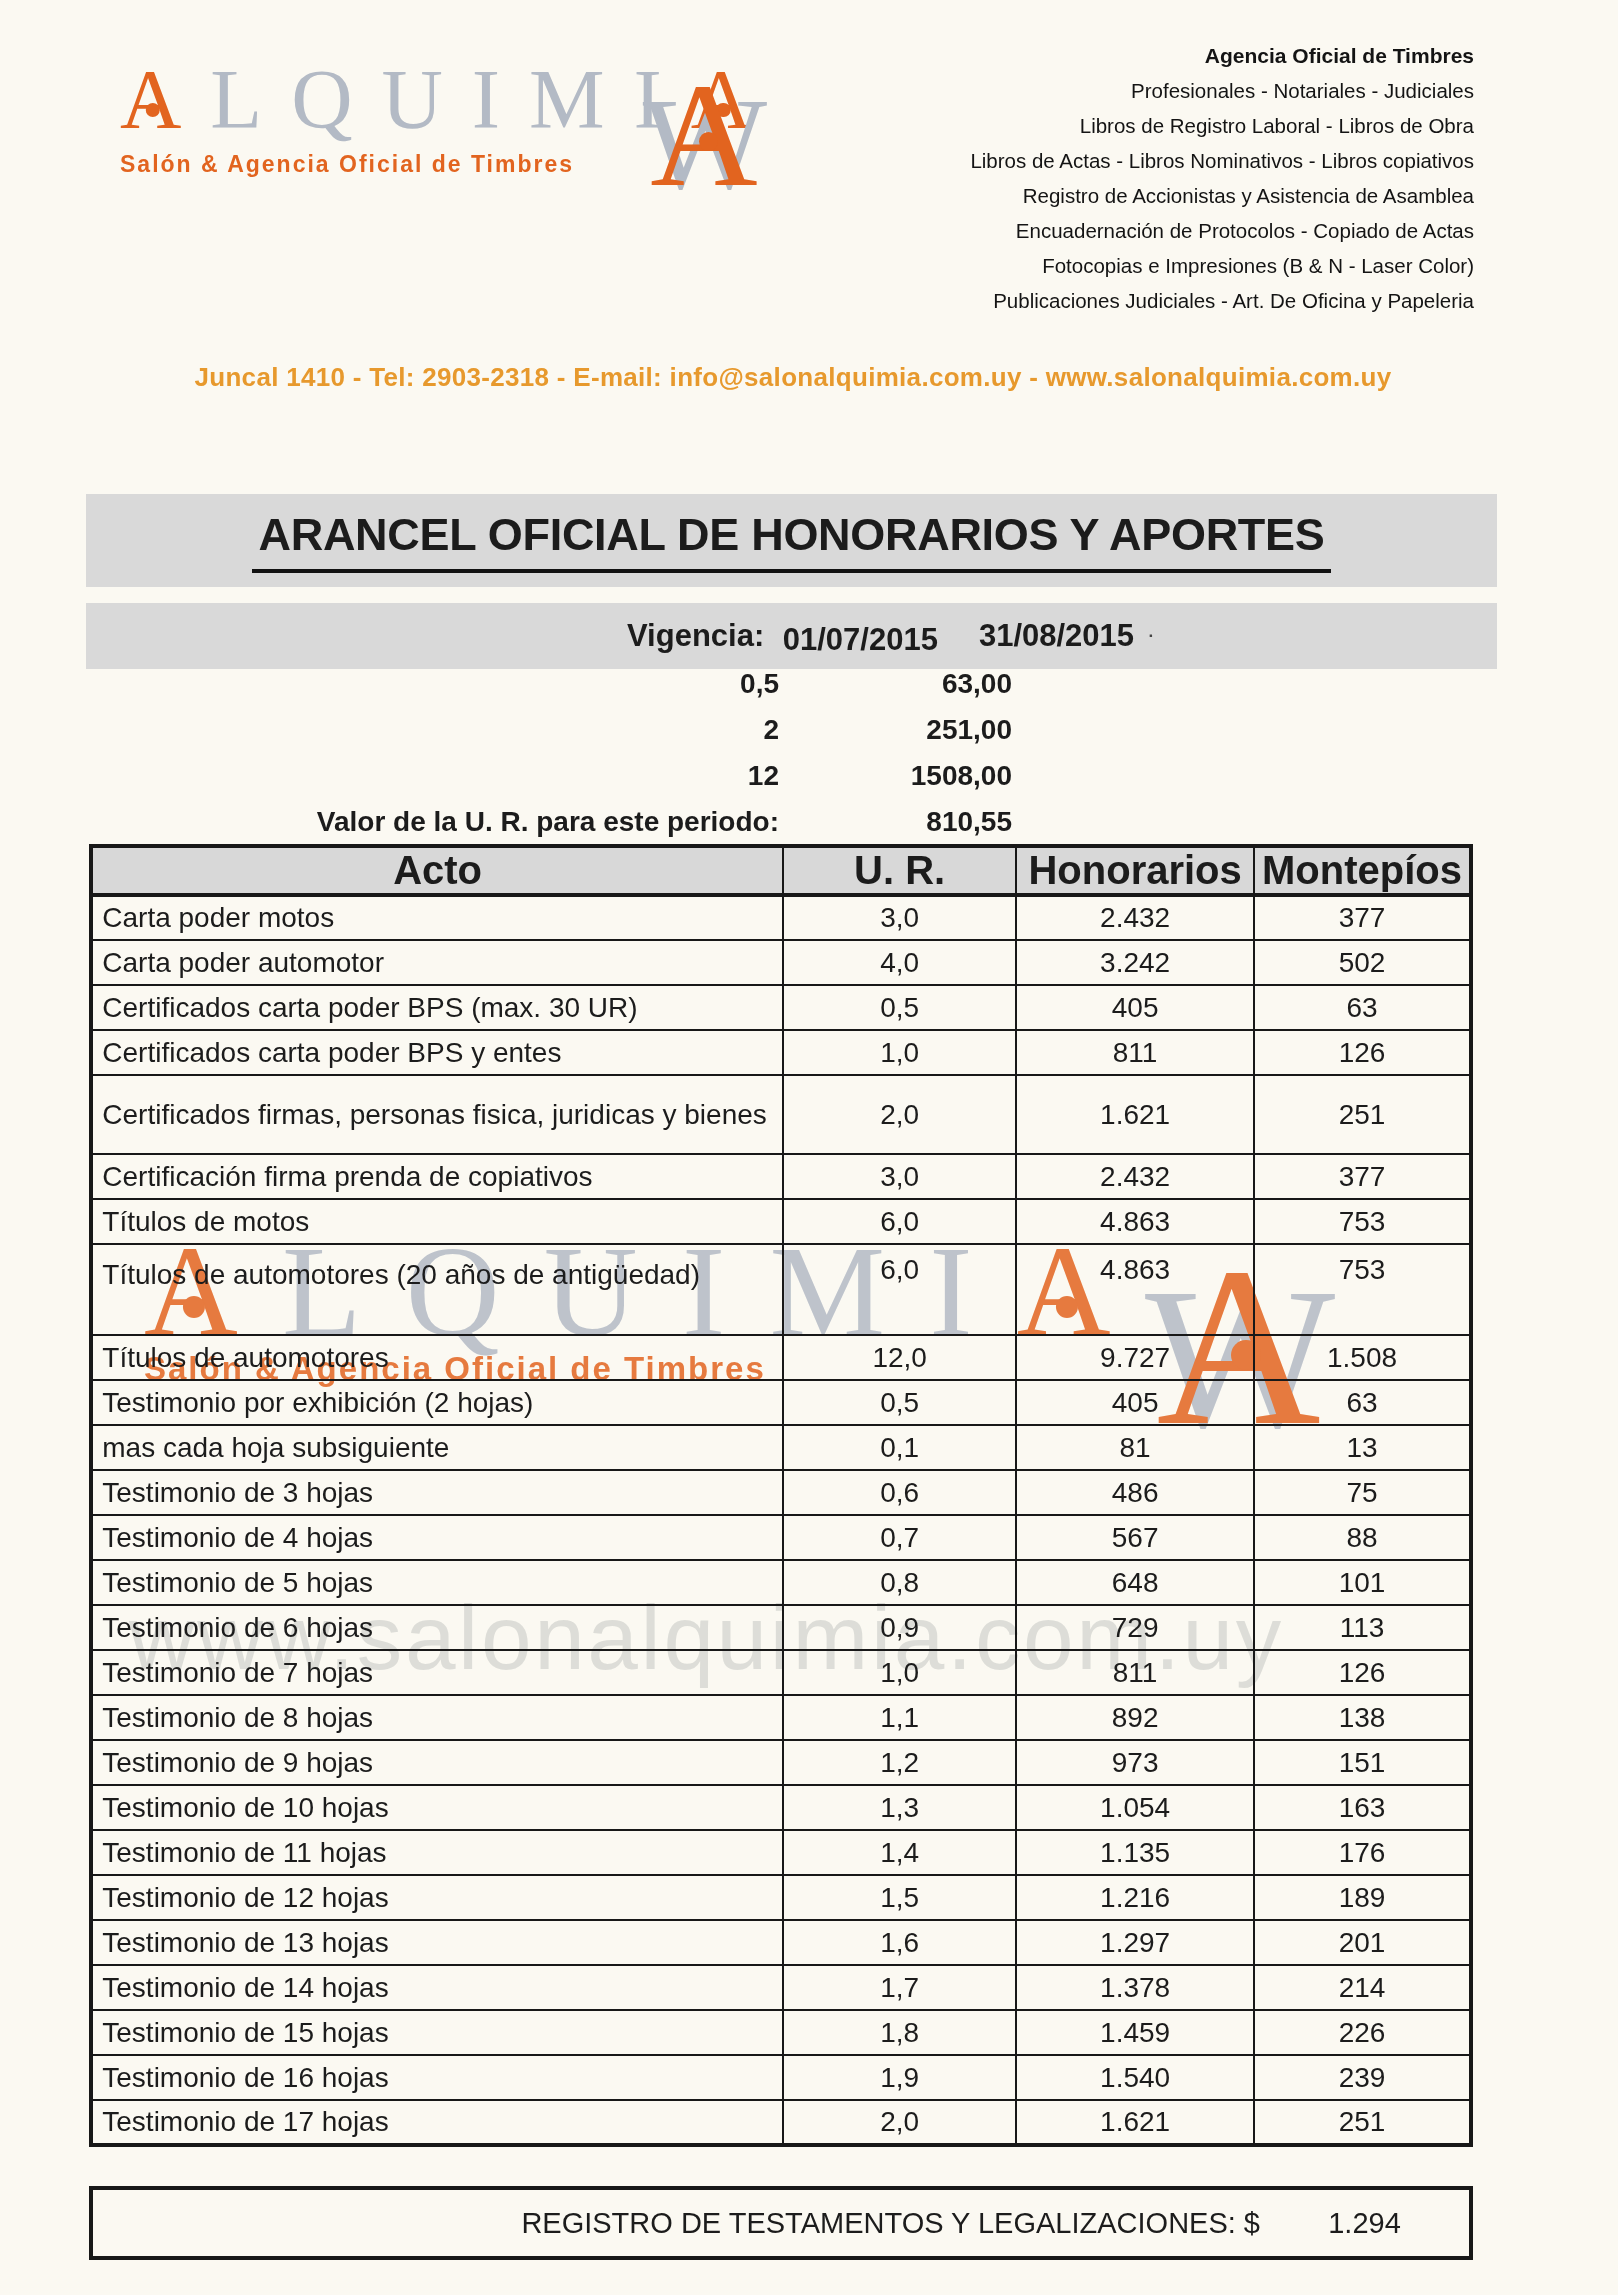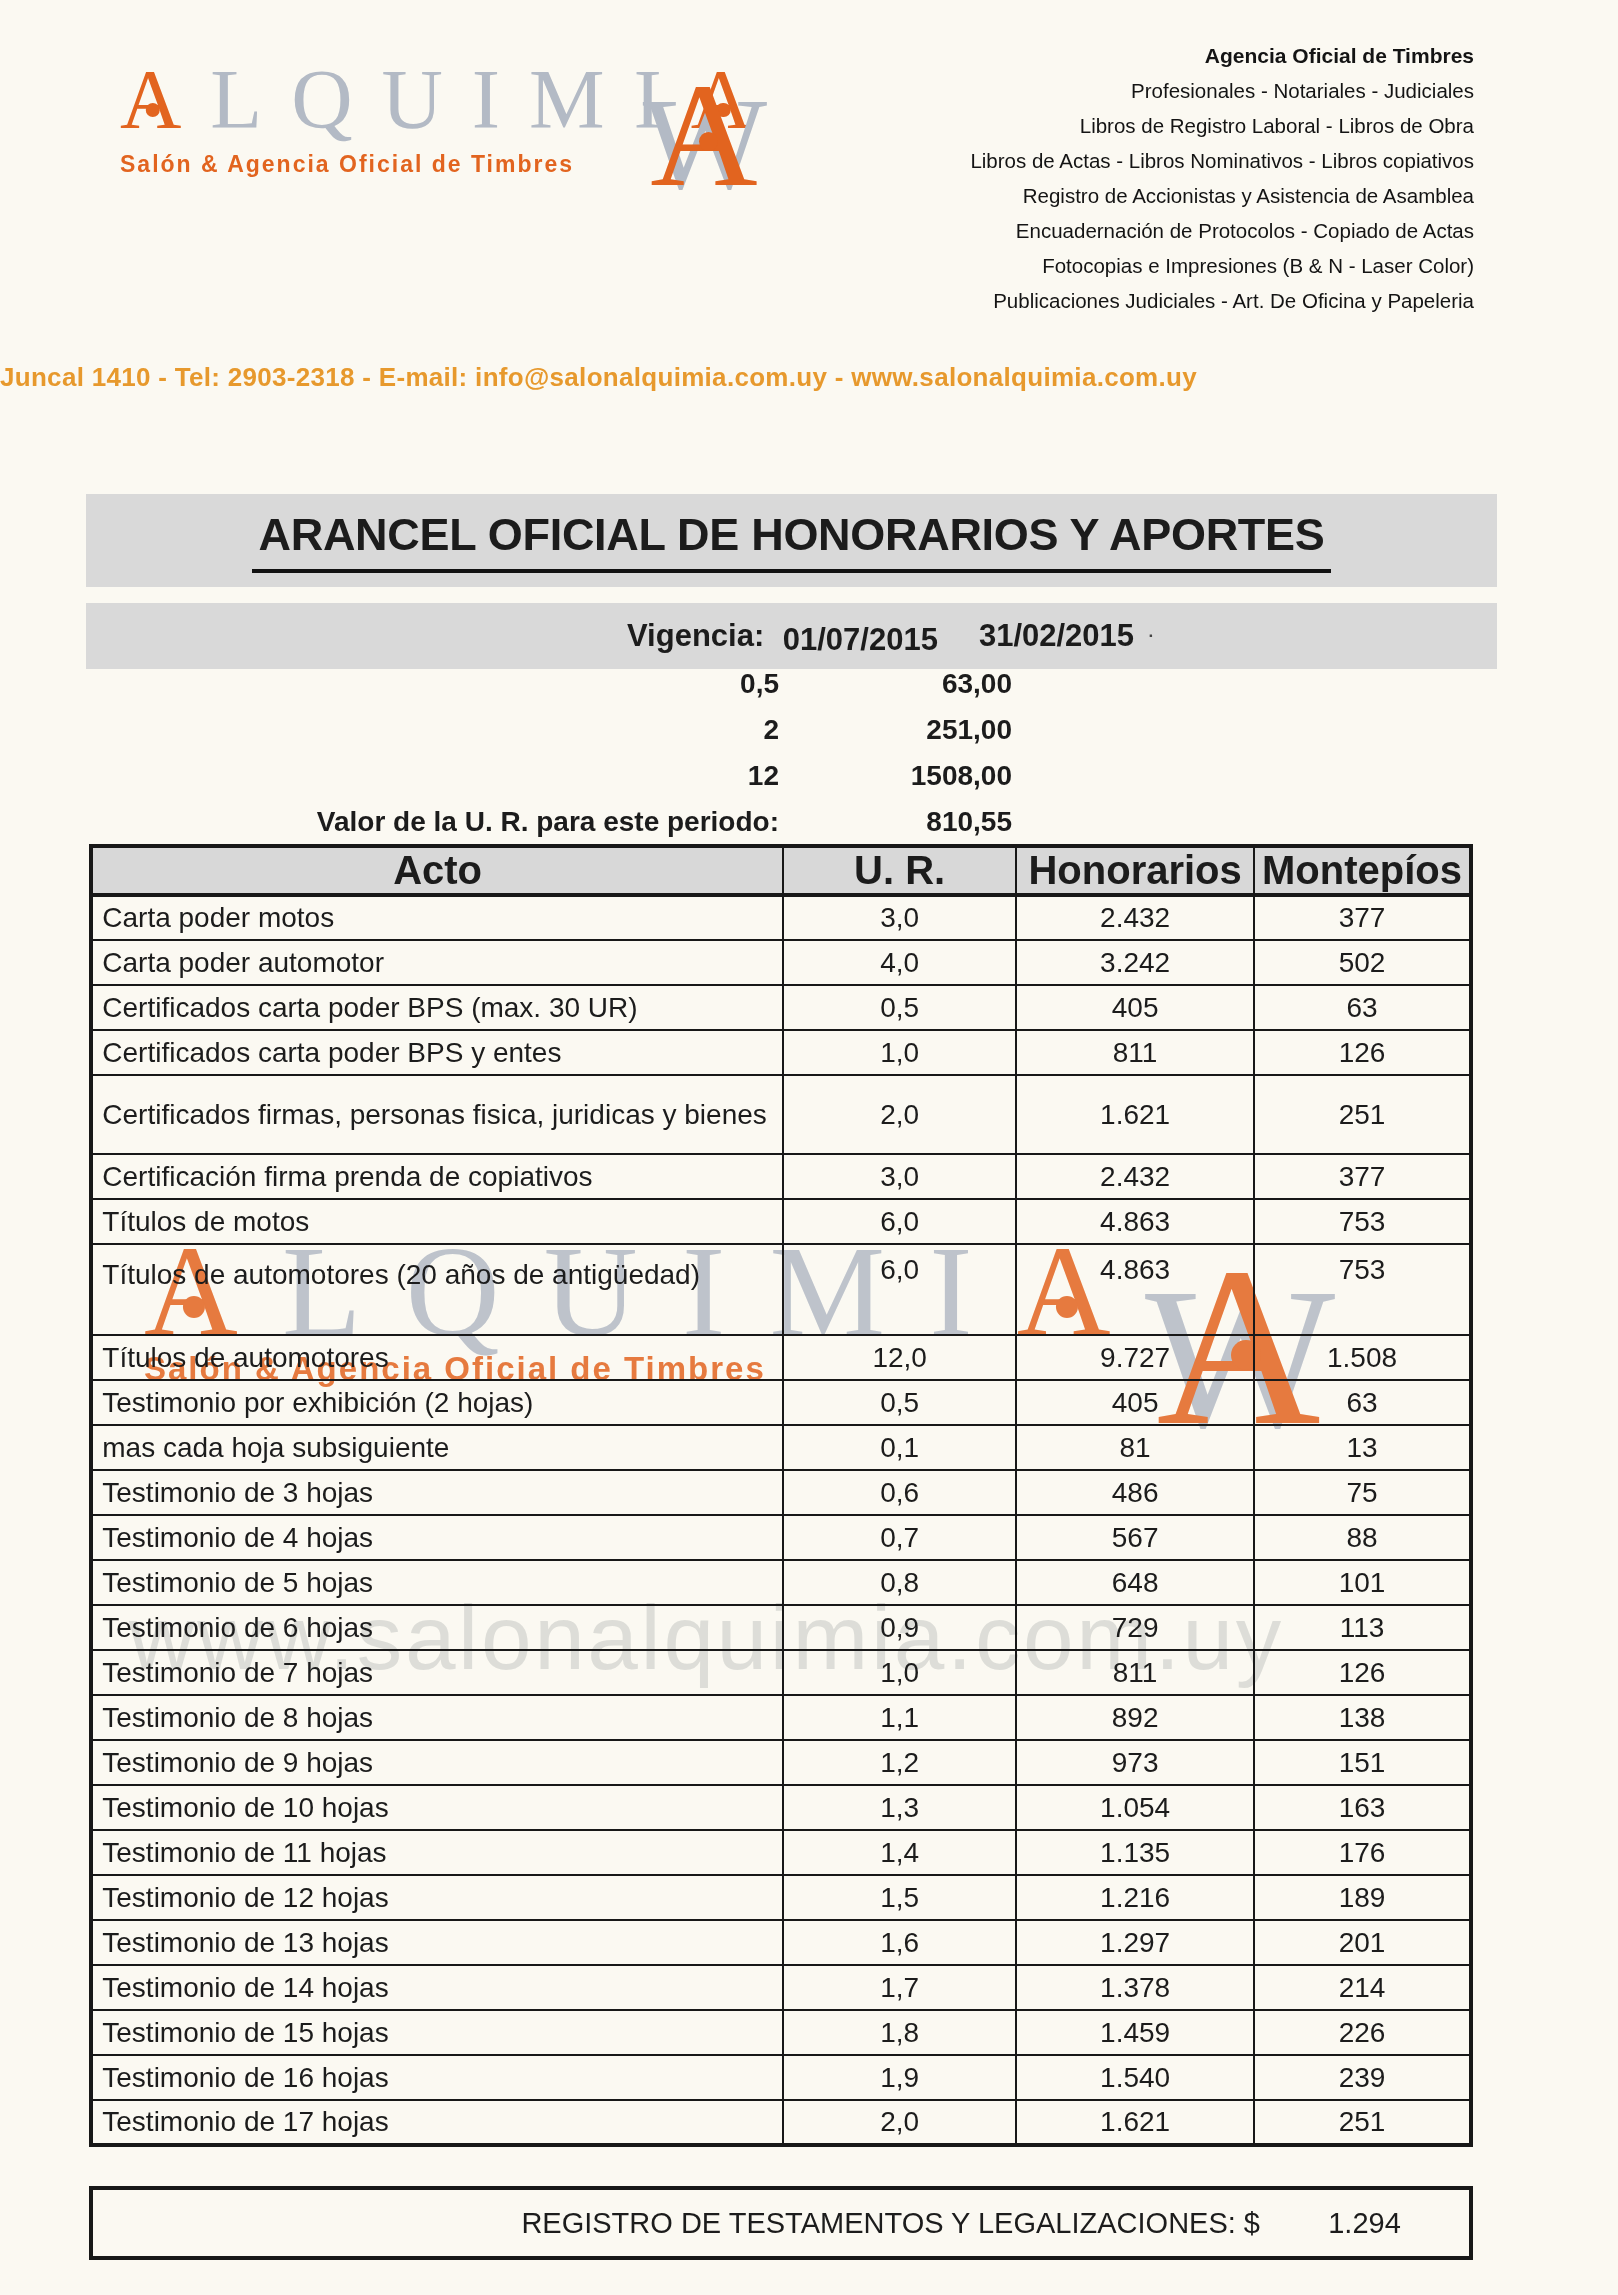--- a/index.html
+++ b/index.html
@@ -50,21 +50,21 @@
     font-size:91px;letter-spacing:2.6px;color:#9ba09e;opacity:0.30;
     white-space:nowrap;pointer-events:none;
   }
 
   
   .services{position:absolute;right:144px;top:38px;text-align:right;
             font-size:20.5px;line-height:35px;color:#141414;}
   .services-heading{font-weight:bold;font-size:21px;}
 
   
-  .contact{position:absolute;left:0;top:362px;width:1586px;
+  .contact{position:absolute;left:0;top:362px;width:1586px;text-align:center;
            color:var(--amber);font-weight:bold;font-size:26px;letter-spacing:0.3px;}
 
   
   .title-band{position:absolute;left:86px;top:494px;width:1411px;height:93px;
               background:var(--band);display:flex;align-items:center;justify-content:center;}
   .page-title{font-size:45px;font-weight:800;letter-spacing:-0.3px;
               border-bottom:4.6px solid #121212;padding:0 6.6px 8px 6.6px;white-space:nowrap;}
   .vigencia-band{position:absolute;left:86px;top:603px;width:1411px;height:66px;
                  background:var(--band);display:flex;align-items:center;}
   .vigencia-line{margin-left:541px;display:flex;align-items:center;
@@ -186,21 +186,21 @@
   <div class="contact">Juncal 1410 - Tel: 2903-2318 - E-mail: info@salonalquimia.com.uy - www.salonalquimia.com.uy</div>
 
   <div class="title-band">
     <span class="page-title">ARANCEL OFICIAL DE HONORARIOS Y APORTES</span>
   </div>
 
   <div class="vigencia-band">
     <div class="vigencia-line">
       <span>Vigencia:</span>
       <span class="vig-from">01/07/2015</span>
-      <span class="vig-to">31/02/2015</span>
+      <span class="vig-to">31/08/2015</span>
       <span class="vig-mark">·</span>
     </div>
   </div>
 
   <div class="ur-block">
     <div>
 
         <div class="ur-row">
           <span class="ur-c1">0,5</span>
           <span class="ur-c2">63,00</span>

